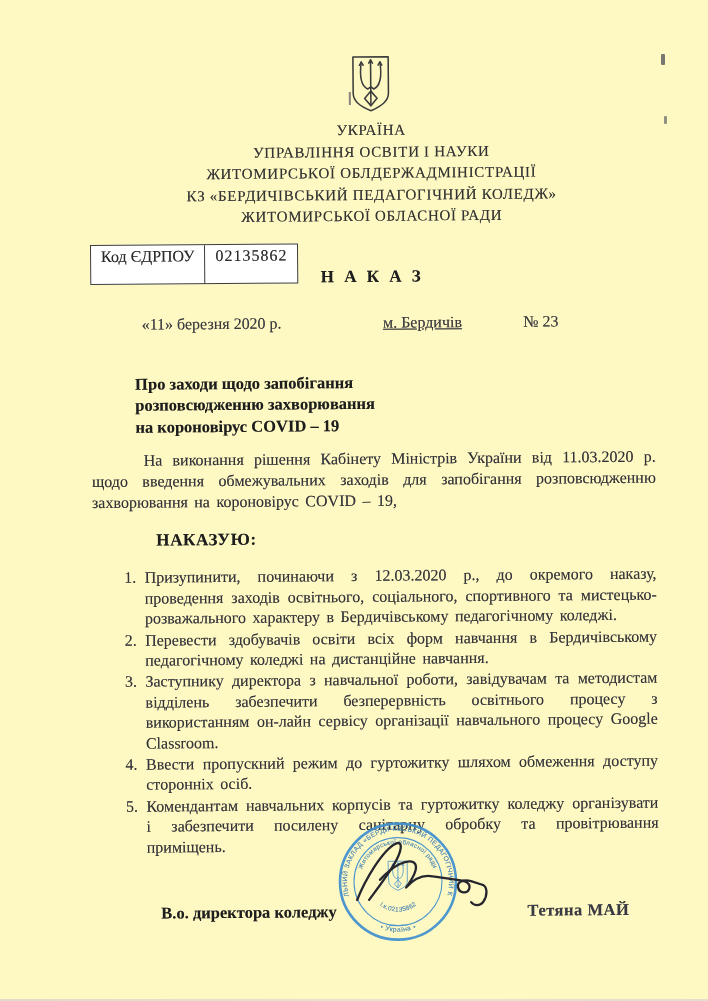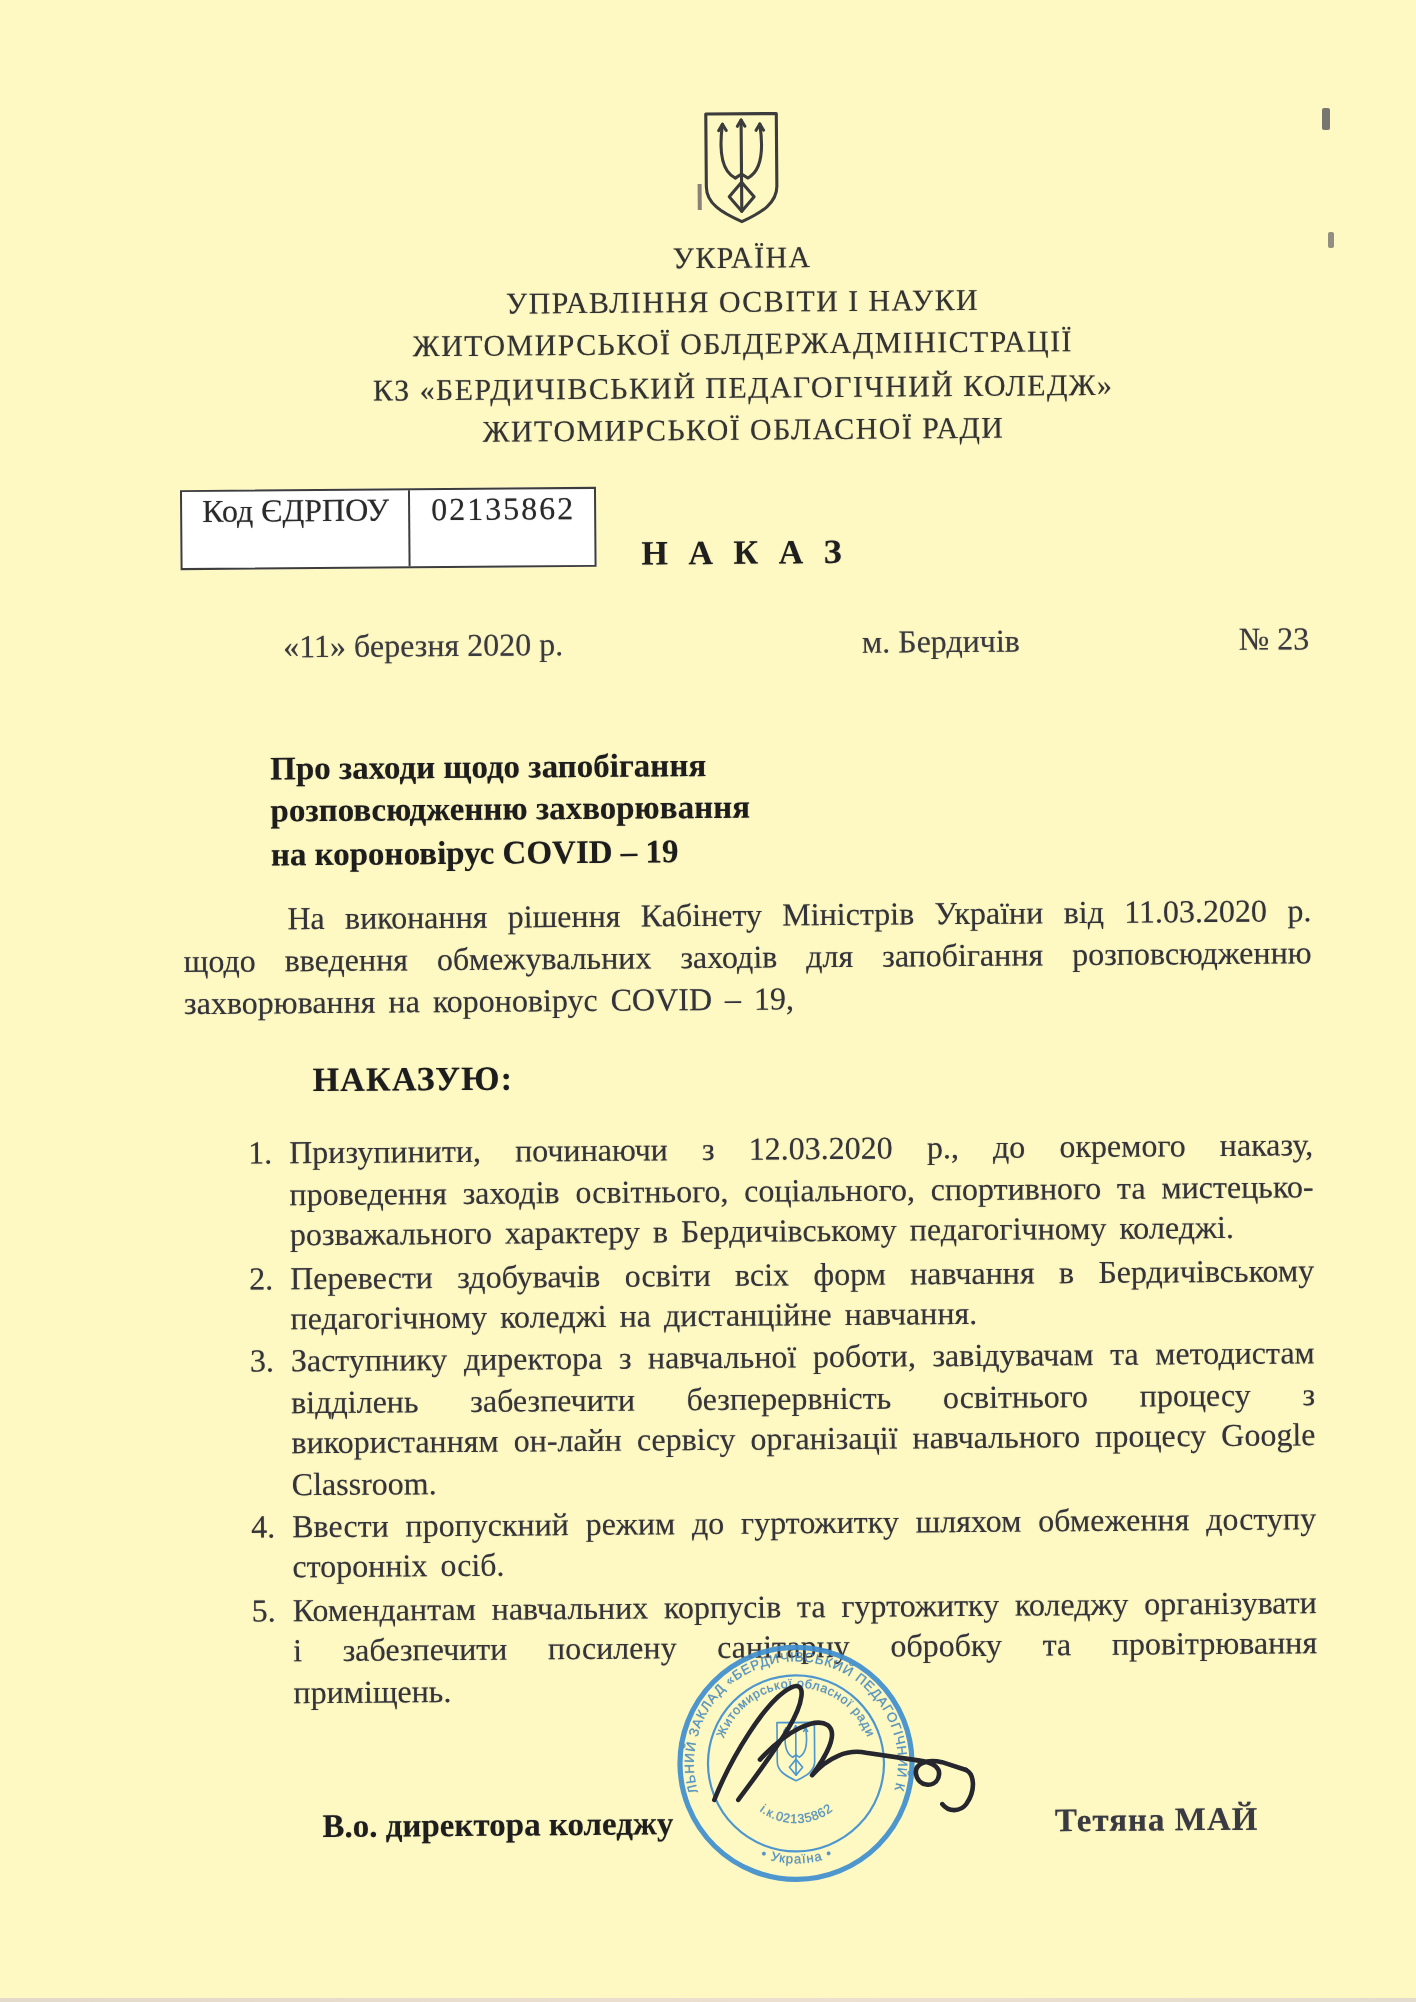--- a/index.html
+++ b/index.html
@@ -27,22 +27,22 @@
   .edrpou-box{display:inline-flex;border:1.5px solid #3d3d3d;font-size:16px;color:#2a2a2a;background:#fff;}
   .edrpou-box .cell{padding:2px 10px 18px 10px;white-space:nowrap;}
   .edrpou-box .cell.value{border-left:1.5px solid #3d3d3d;letter-spacing:1px;text-align:right;}
   .nakaz-heading{
     margin-top:-16px;text-align:center;
     font-weight:bold;font-size:17px;letter-spacing:3px;color:#1f1f1f;
   }
   
   .date-row{display:flex;align-items:baseline;margin-top:27px;font-size:16px;color:#3a3a40;}
   .date-row .date{margin-left:51px;}
-  .date-row .place{margin:0 auto;transform:translateX(20px);}
-  .date-row .number{}
+  .date-row .place{margin:0 auto;transform:translateX(20px);text-decoration:underline;}
+  .date-row .number{margin-right:96px;}
   
   .subject{margin:40px 0 0 44px;font-weight:bold;font-size:16.5px;line-height:21.5px;color:#1d1d1d;width:320px;}
   
   .preamble{
     margin-top:13px;font-size:16px;line-height:20.8px;
     text-align:justify;text-align-last:left;text-indent:52px;word-spacing:2.5px;color:#33333a;
   }
   
   .resolve{margin:18px 0 0 64px;font-weight:bold;font-size:17px;letter-spacing:0.6px;color:#1d1d1d;}
   

